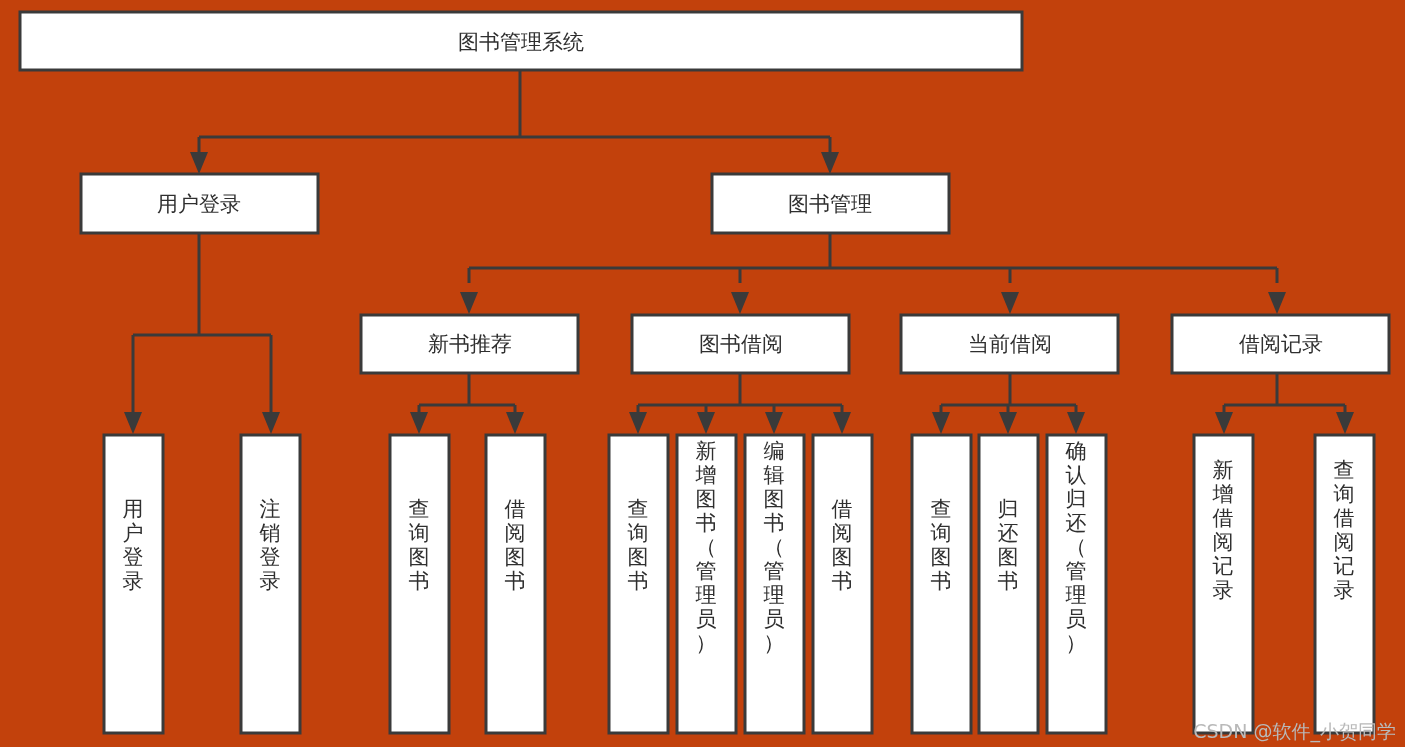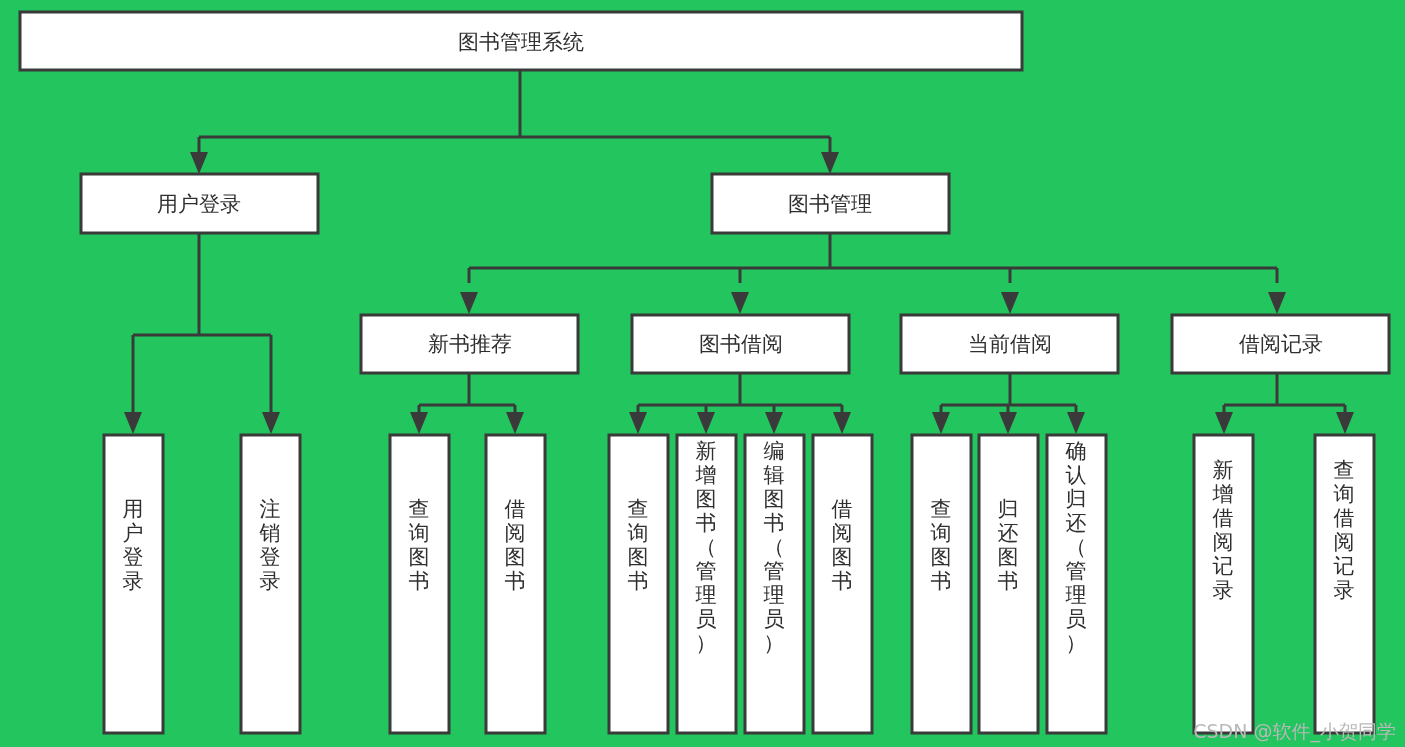--- a/index.html
+++ b/index.html
@@ -11,21 +11,21 @@
   body {
     width: 1405px;
     height: 747px;
     overflow: hidden;
     font-family: "DejaVu Sans", "Liberation Sans", sans-serif;
   }
   #diagram-root {
     position: relative;
     width: 1405px;
     height: 747px;
-    background: #22c55e;
+    background: #c2410c;
   }
   svg.diagram-canvas {
     display: block;
     width: 1405px;
     height: 747px;
   }
   .node-rect {
     fill: #ffffff;
     stroke: #3a3a3a;
     stroke-width: 3;

